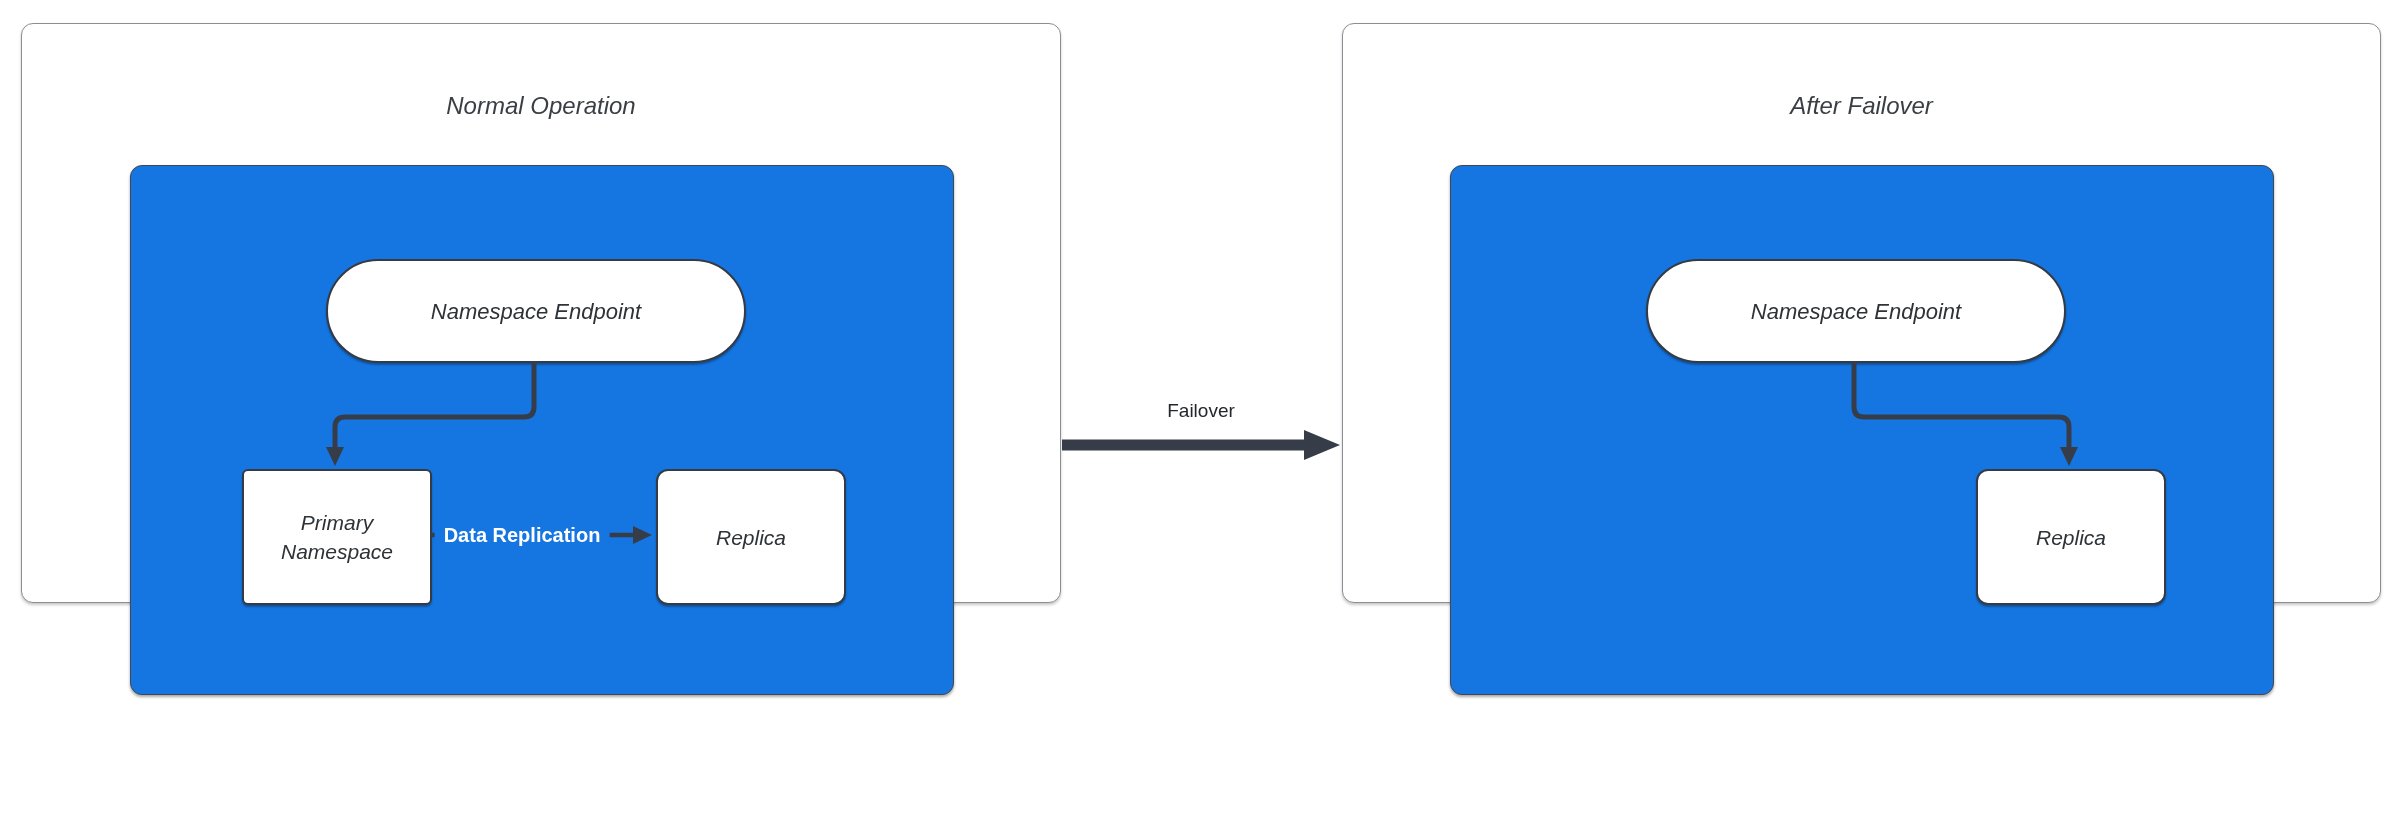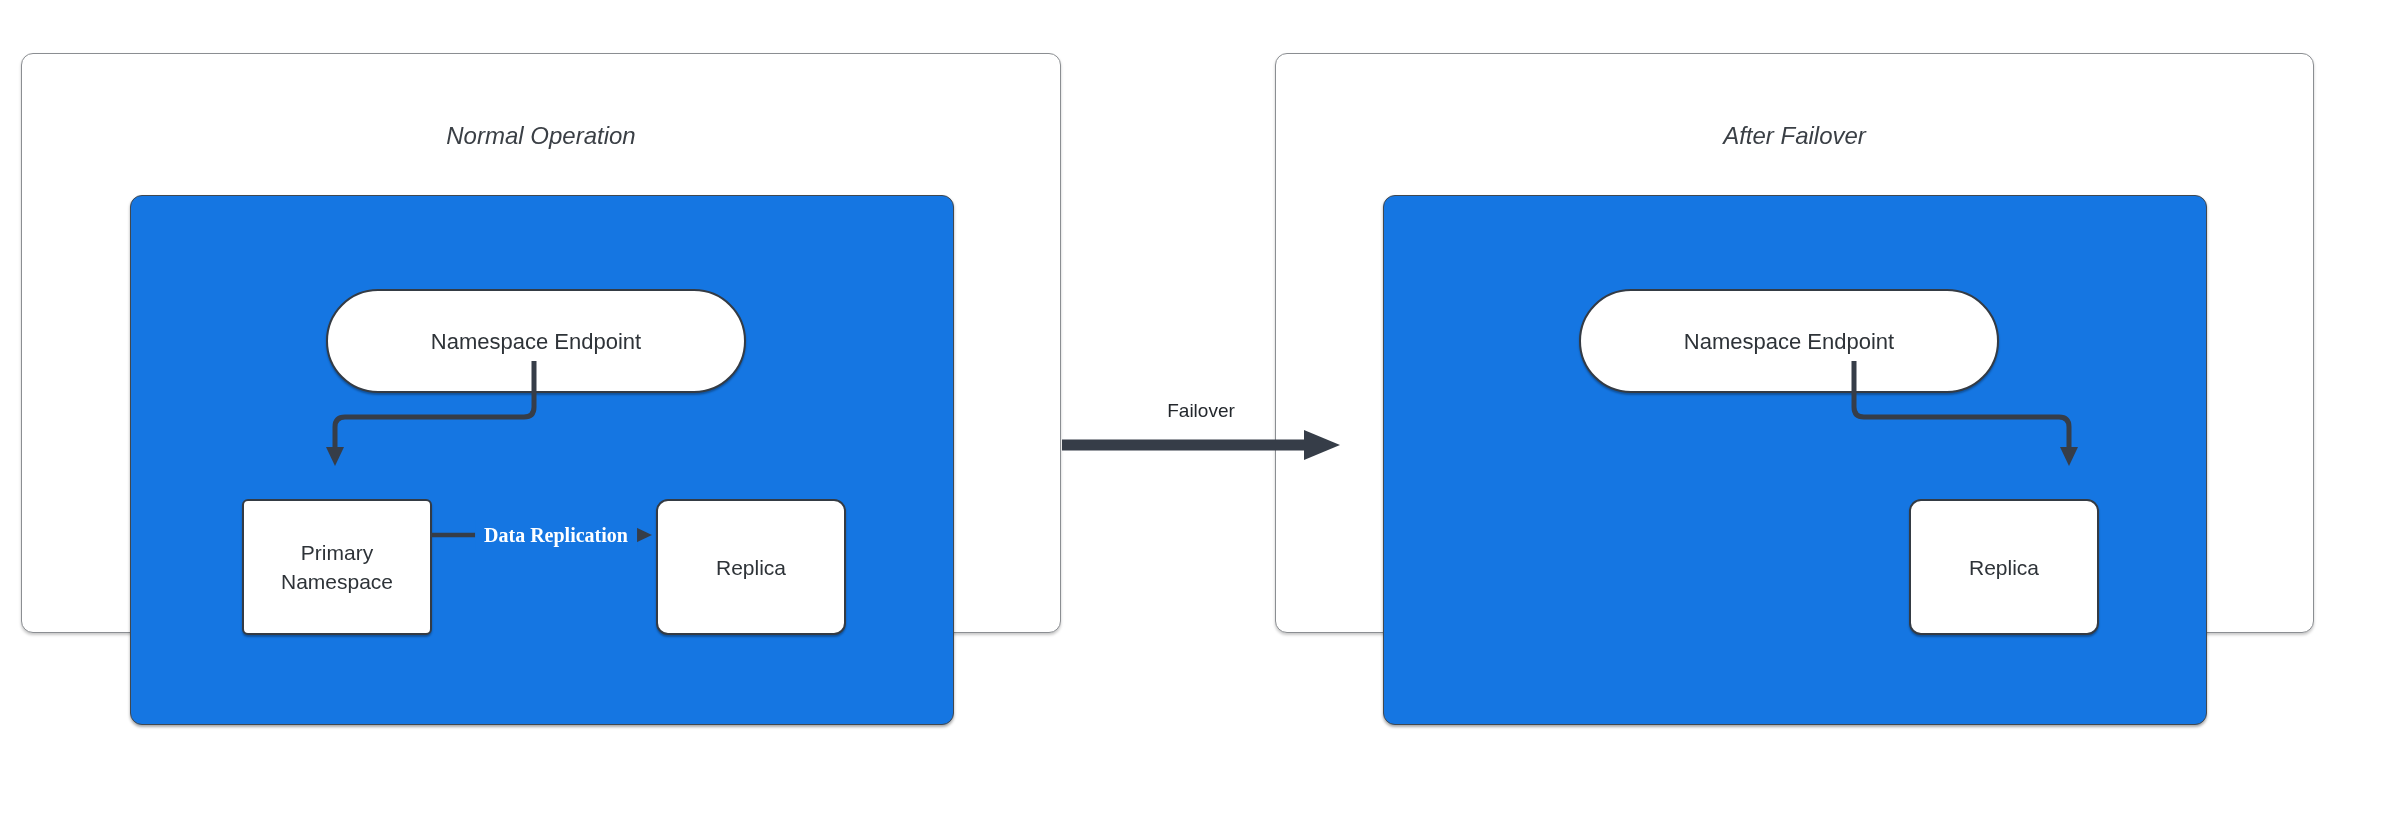--- a/index.html
+++ b/index.html
@@ -27,21 +27,20 @@
     background:var(--canvas-bg);
     overflow:hidden;
   }
   .panel{
     position:absolute;
     top:23px;width:1040px;height:580px;
     background:#fff;
     border:1.5px solid var(--panel-border);
     border-radius:12px;
     box-shadow:0 2px 3px rgba(0,0,0,0.22);
-    margin-top:30px;
   }
   .panel-title{
     position:absolute;
     left:0;top:67px;width:100%;
     text-align:center;
     font-size:24px;line-height:30px;
     font-style:italic;
     color:var(--title-text);
   }
   .cluster{
@@ -54,20 +53,21 @@
   }
   .node{
     position:absolute;
     display:flex;align-items:center;justify-content:center;
     text-align:center;
     background:var(--node-fill);
     border:2.5px solid var(--node-border);
     color:var(--node-text);
     font-size:21px;line-height:29px;
     box-shadow:0 2px 2px rgba(0,0,0,0.3);
+    font-style:italic;
   }
   .node-pill{
     left:195px;top:93px;width:420px;height:104px;
     border-radius:52px;
     font-size:22px;
   }
   .node-box-left{
     left:111px;top:303px;width:190px;height:136px;
     border-radius:6px;
     padding:0 18px;
@@ -86,29 +86,28 @@
   .arrows{
     position:absolute;left:0;top:0;width:2407px;height:828px;
     pointer-events:none;
   }
   .edge-line{fill:none;stroke:var(--edge);stroke-width:5px;}
   .edge-line-thin{fill:none;stroke:var(--edge);stroke-width:4.5px;}
   .edge-head{fill:var(--edge);stroke:none;}
   .failover-line{fill:none;stroke:var(--edge);stroke-width:11px;}
   .edge-label{
     position:absolute;
-    left:556px;top:535px;
+    left:522px;top:535px;
     transform:translate(-50%,-50%);
     background:var(--container-fill);
     color:var(--edge-label-text);
     font-weight:bold;
     font-size:20px;line-height:24px;
     padding:3px 9px;
     white-space:nowrap;
-    font-family:Liberation Serif, serif;
   }
   .failover-label{
     position:absolute;
     left:1201px;top:411px;
     transform:translate(-50%,-50%);
     color:var(--failover-label-text);
     font-size:19px;line-height:26px;
     white-space:nowrap;
   }
 </style>
@@ -125,21 +124,21 @@
       </div>
       <div class="node node-box-left">
         <span>Primary Namespace</span>
       </div>
       <div class="node node-box-right">
         <span>Replica</span>
       </div>
     </div>
   </section>
 
-  <section class="panel" style="left:1275px;width:1039px;">
+  <section class="panel" style="left:1342px;width:1039px;">
     <div class="panel-title">After Failover</div>
     <div class="cluster" style="left:107px;">
       <div class="node node-pill">
         <span>Namespace Endpoint</span>
       </div>
       <div class="node node-box-right">
         <span>Replica</span>
       </div>
     </div>
   </section>

